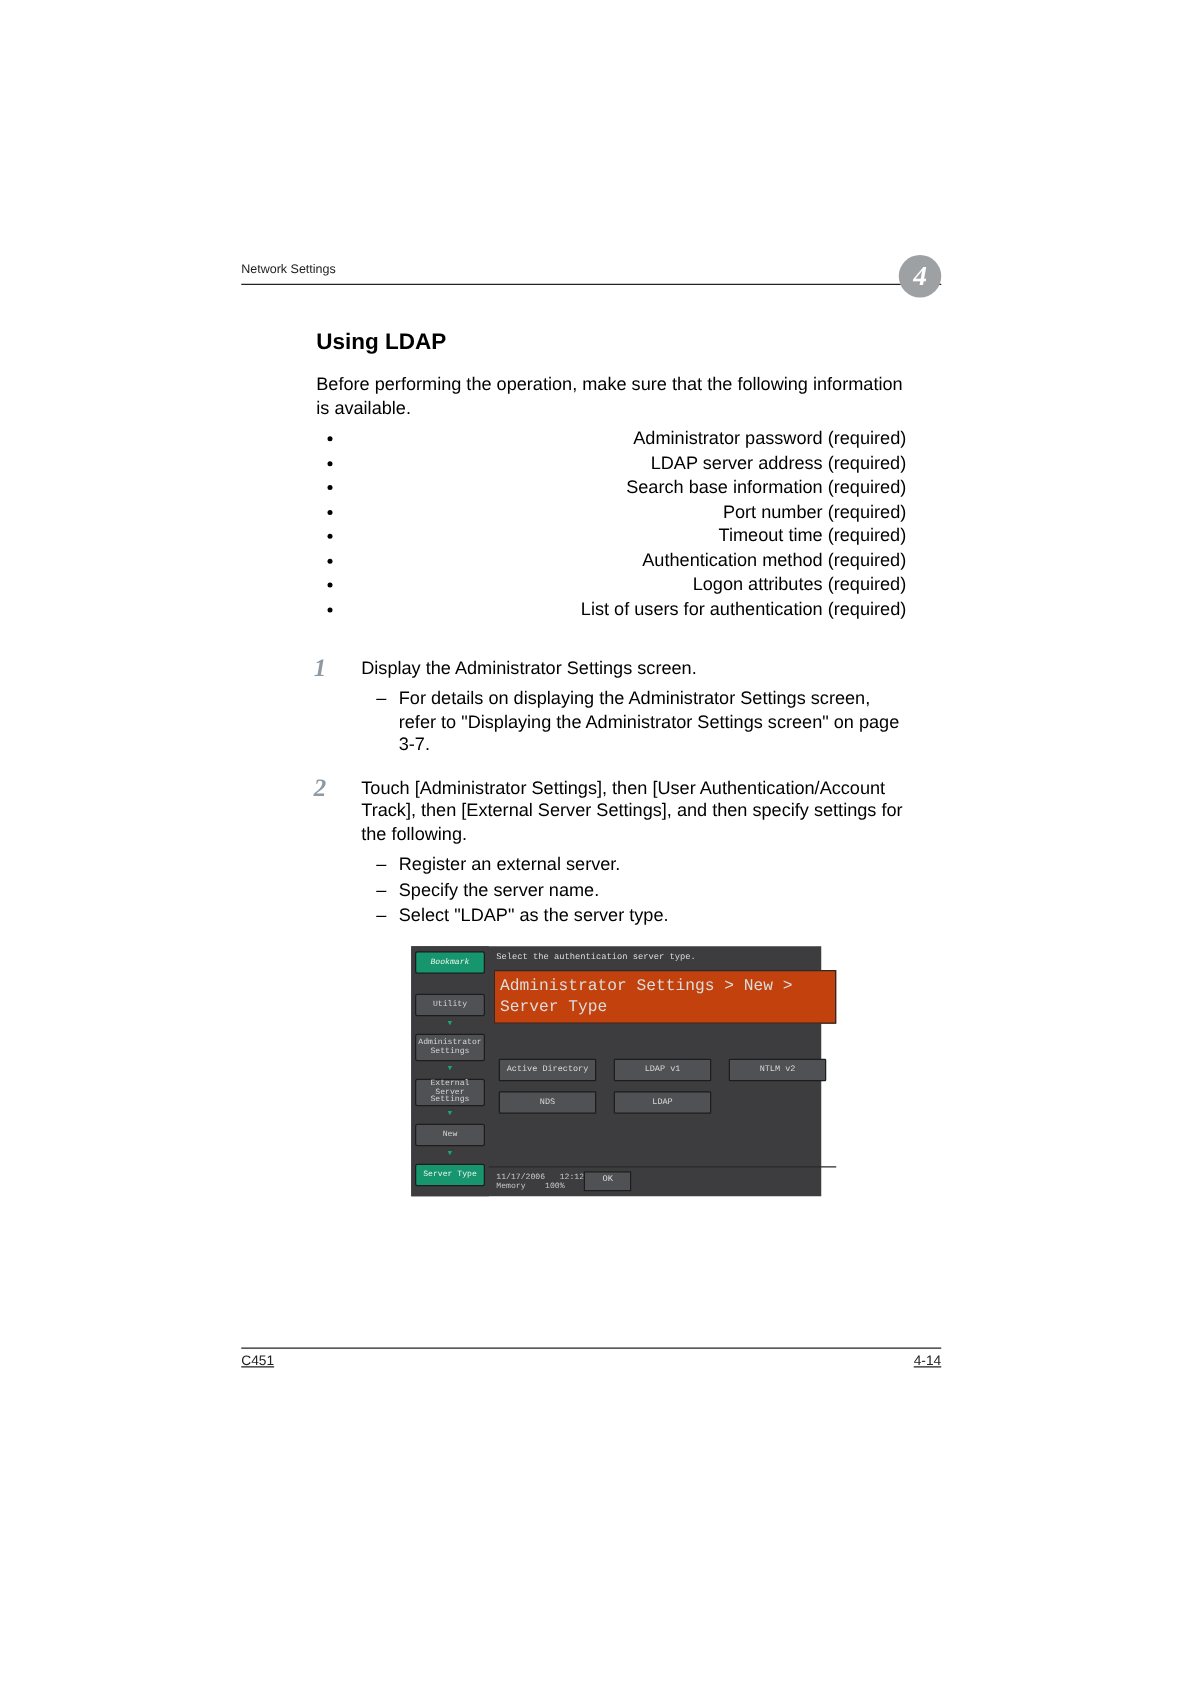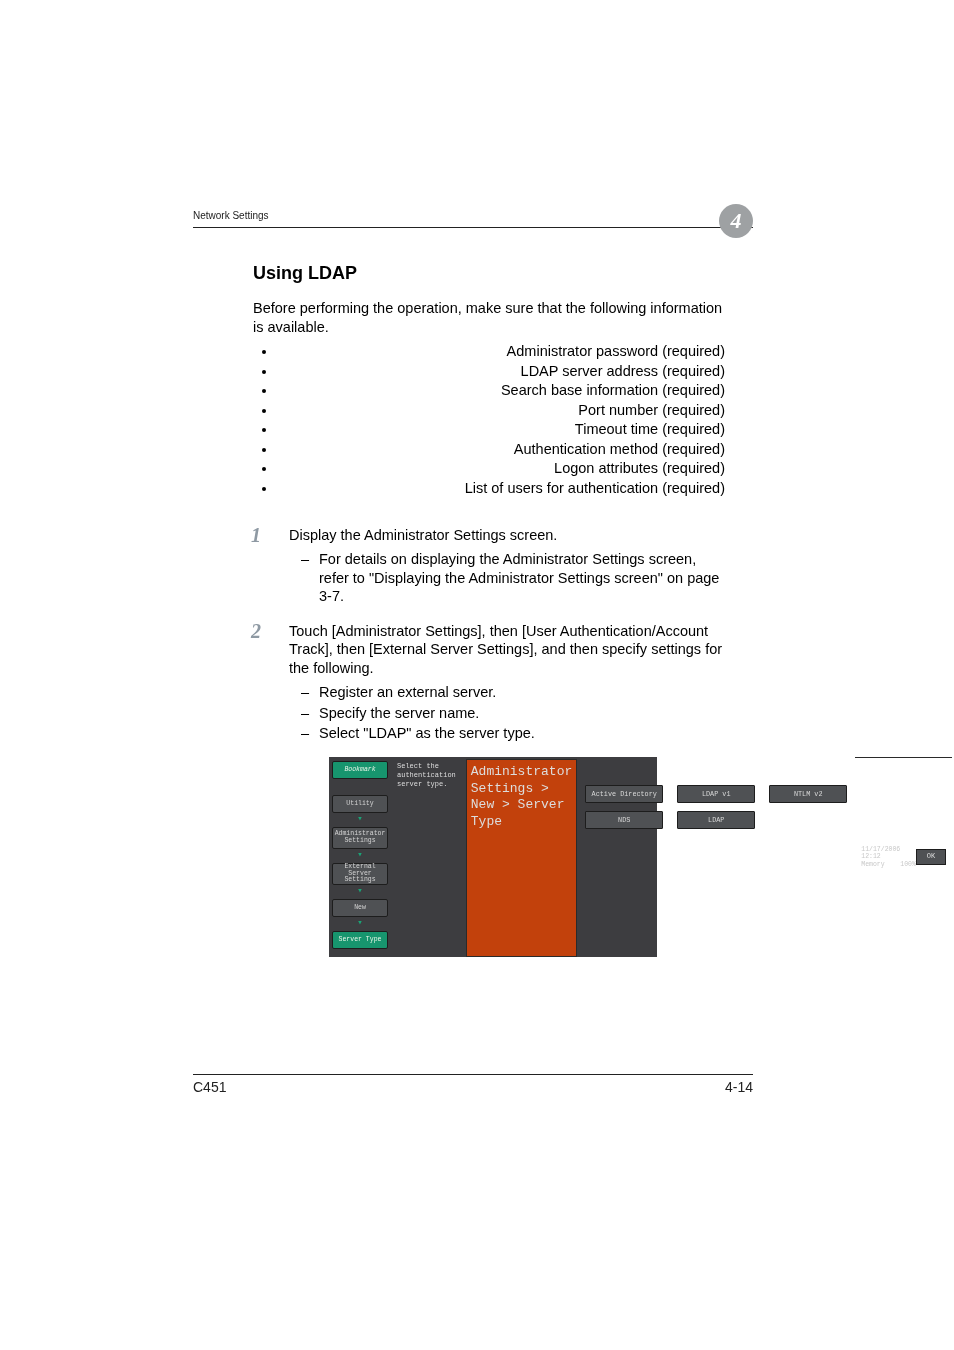--- a/index.html
+++ b/index.html
@@ -151,21 +151,21 @@
     display: flex;
     align-items: center;
     justify-content: center;
     color: #1aa477;
     font-size: 9px;
     line-height: 1;
   }
   .ss-main {
     flex: 1;
     display: flex;
-    flex-direction: row;
+    flex-direction: column;
   }
   .ss-title {
     padding: 5px 6px 3px 6px;
     font-size: 7px;
     color: #ddd;
   }
   .ss-bc {
     margin: 2px 0 0 4px;
     background: #c2410c;
     border: 1px solid #2a2a2a;
@@ -223,22 +223,23 @@
     width: 560px;
   }
   .ftr-rule {
     border: none;
     border-top: 1px solid #222;
     margin: 0 0 4px 0;
   }
   .ftr-row {
     display: flex;
     justify-content: space-between;
-    font-size: 14px;
+    font-size: 11px;
     color: #222;
+    text-decoration: underline;
   }
 </style>
 </head>
 <body>
 
 <div class="sheet">
   <div class="content">
     <div class="running-header">Network Settings</div>
     <div class="chapter-circle">4</div>
     <hr class="hdr-rule">

